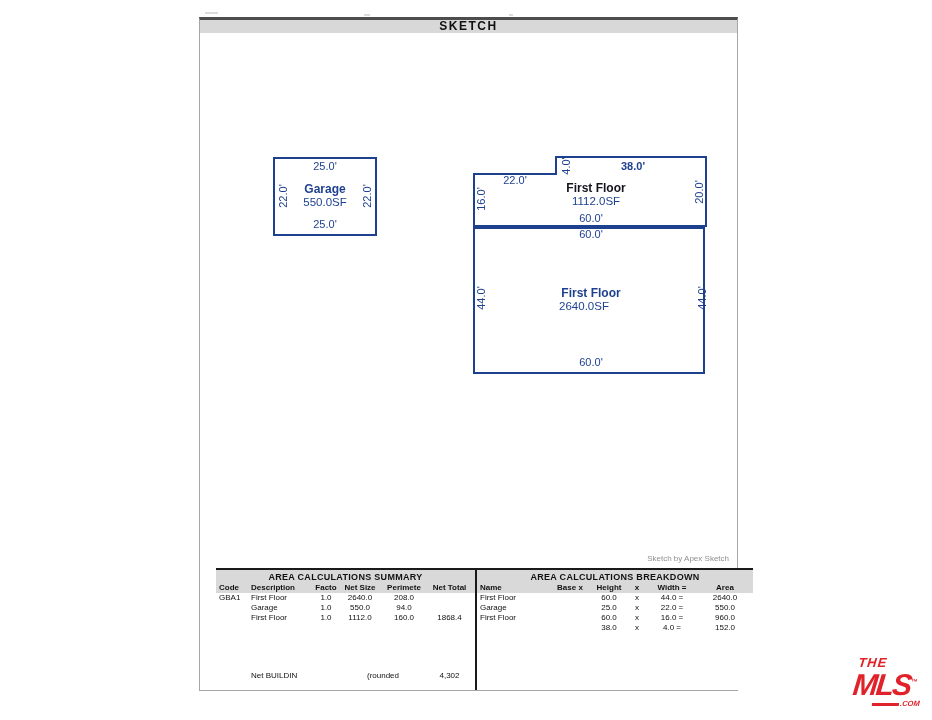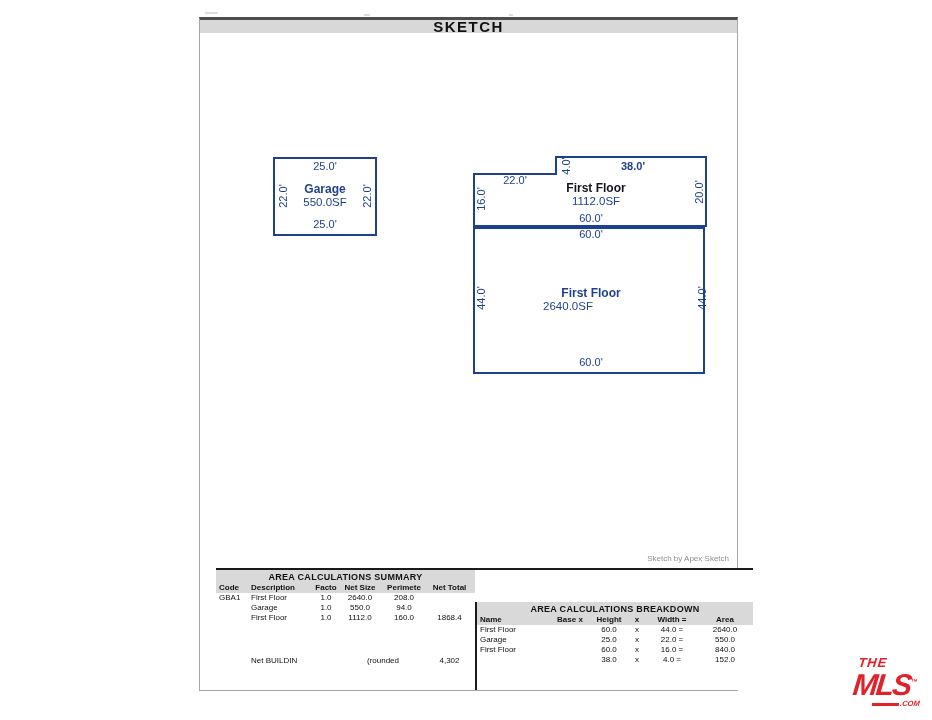--- a/index.html
+++ b/index.html
@@ -7,50 +7,50 @@
     width:932px;height:720px;position:relative;background:#ffffff;
     font-family:"Liberation Sans",sans-serif;overflow:hidden;
   }
   .sheet{
     position:absolute;left:199px;top:17px;width:537px;height:670px;
     background:#fff;border:1px solid #a6a6a6;border-top:3px solid #4d4d4d;
     box-sizing:content-box;
   }
   .sketch-bar{
     height:13px;background:#d8d8d8;text-align:center;
-    font-weight:bold;font-size:15px;letter-spacing:1.5px;line-height:13px;color:#111;
+    font-weight:bold;font-size:12px;letter-spacing:1.5px;line-height:13px;color:#111;
   }
   .canvas-svg{position:absolute;left:0;top:0;width:537px;height:548px;}
   .lbl{position:absolute;white-space:nowrap;transform:translate(-50%,-50%);}
   .lbl.rot{transform:translate(-50%,-50%) rotate(-90deg);}
   .dim{font-size:11px;color:#1e418f;}
   .shape-name{font-size:12px;font-weight:bold;color:#1e418f;}
   .shape-name.dark{color:#14141c;}
   .shape-area{font-size:11.5px;color:#1e418f;}
   .credit{
     position:absolute;right:8px;top:534px;font-size:8px;color:#8f8f8f;
   }
   .calc-section{
     position:absolute;left:16px;top:548px;width:537px;height:122px;
     border-top:2px solid #1a1a1a;display:flex;box-sizing:border-box;background:#fff;
   }
   .panel{box-sizing:border-box;font-size:8px;color:#111;}
   .panel-left{width:259px;}
-  .panel-right{flex:1;border-left:2px solid #1a1a1a;margin-top:32px;}
+  .panel-right{flex:1;border-left:2px solid #1a1a1a;}
   .tbl-title{
     background:#d9d9d9;font-weight:bold;font-size:9px;text-align:center;
     padding:2px 0 0 0;height:11px;letter-spacing:0.3px;
   }
   .tbl-head{background:#d9d9d9;font-weight:bold;padding-bottom:1px;}
   .grid-l,.grid-r{display:grid;padding:0 3px;line-height:10px;}
   .grid-l{grid-template-columns:32px 62px 26px 42px 46px 1fr;}
   .grid-r{grid-template-columns:72px 36px 42px 14px 56px 1fr;}
   .num{text-align:center;}
   .ctr{text-align:center;}
-  .footer-row{margin-top:33px;}
+  .footer-row{margin-top:48px;}
   .artifact{position:absolute;background:#c9c9c9;opacity:0.65;}
   
   .mls-logo{
     position:absolute;left:853px;top:656px;width:72px;height:58px;
     color:#e0232a;font-style:italic;font-weight:bold;transform:skewX(-6deg);
   }
   .mls-the{font-size:13px;font-weight:900;letter-spacing:1px;margin-left:3px;line-height:13px;}
   .mls-word{font-size:30px;font-weight:900;line-height:24px;letter-spacing:-2px;position:relative;margin-top:1px;}
   .mls-tm{font-size:7px;font-style:normal;vertical-align:super;letter-spacing:0;}
   .mls-bar{position:absolute;left:21px;top:47px;width:27px;height:3px;background:#e0232a;}
@@ -84,21 +84,21 @@
   <span class="lbl dim rot" style="left:366px;top:146px;">4.0'</span>
   <span class="lbl dim" style="left:433px;top:146px;font-weight:bold;">38.0'</span>
   <span class="lbl dim rot" style="left:281px;top:179px;">16.0'</span>
   <span class="lbl dim rot" style="left:499px;top:172px;">20.0'</span>
   <span class="lbl shape-name dark" style="left:396px;top:168px;">First Floor</span>
   <span class="lbl shape-area" style="left:396px;top:181px;">1112.0SF</span>
   <span class="lbl dim" style="left:391px;top:198px;">60.0'</span>
 
   <span class="lbl dim" style="left:391px;top:214px;">60.0'</span>
   <span class="lbl shape-name" style="left:391px;top:273px;">First Floor</span>
-  <span class="lbl shape-area" style="left:368px;top:286px;">2640.0SF</span>
+  <span class="lbl shape-area" style="left:384px;top:286px;">2640.0SF</span>
   <span class="lbl dim rot" style="left:281px;top:278px;">44.0'</span>
   <span class="lbl dim rot" style="left:502px;top:278px;">44.0'</span>
   <span class="lbl dim" style="left:391px;top:342px;">60.0'</span>
 
   <div class="credit">Sketch by Apex Sketch</div>
 
   <div class="calc-section">
 
     <div class="panel panel-left">
       <div class="tbl-title">AREA CALCULATIONS SUMMARY</div>
@@ -167,21 +167,21 @@
         <span class="ctr">x</span>
         <span class="num">22.0 =</span>
         <span class="num">550.0</span>
       </div>
       <div class="grid-r">
         <span>First Floor</span>
         <span class="num"></span>
         <span class="num">60.0</span>
         <span class="ctr">x</span>
         <span class="num">16.0 =</span>
-        <span class="num">840.0</span>
+        <span class="num">960.0</span>
       </div>
       <div class="grid-r">
         <span></span>
         <span class="num"></span>
         <span class="num">38.0</span>
         <span class="ctr">x</span>
         <span class="num">4.0 =</span>
         <span class="num">152.0</span>
       </div>
     </div>

